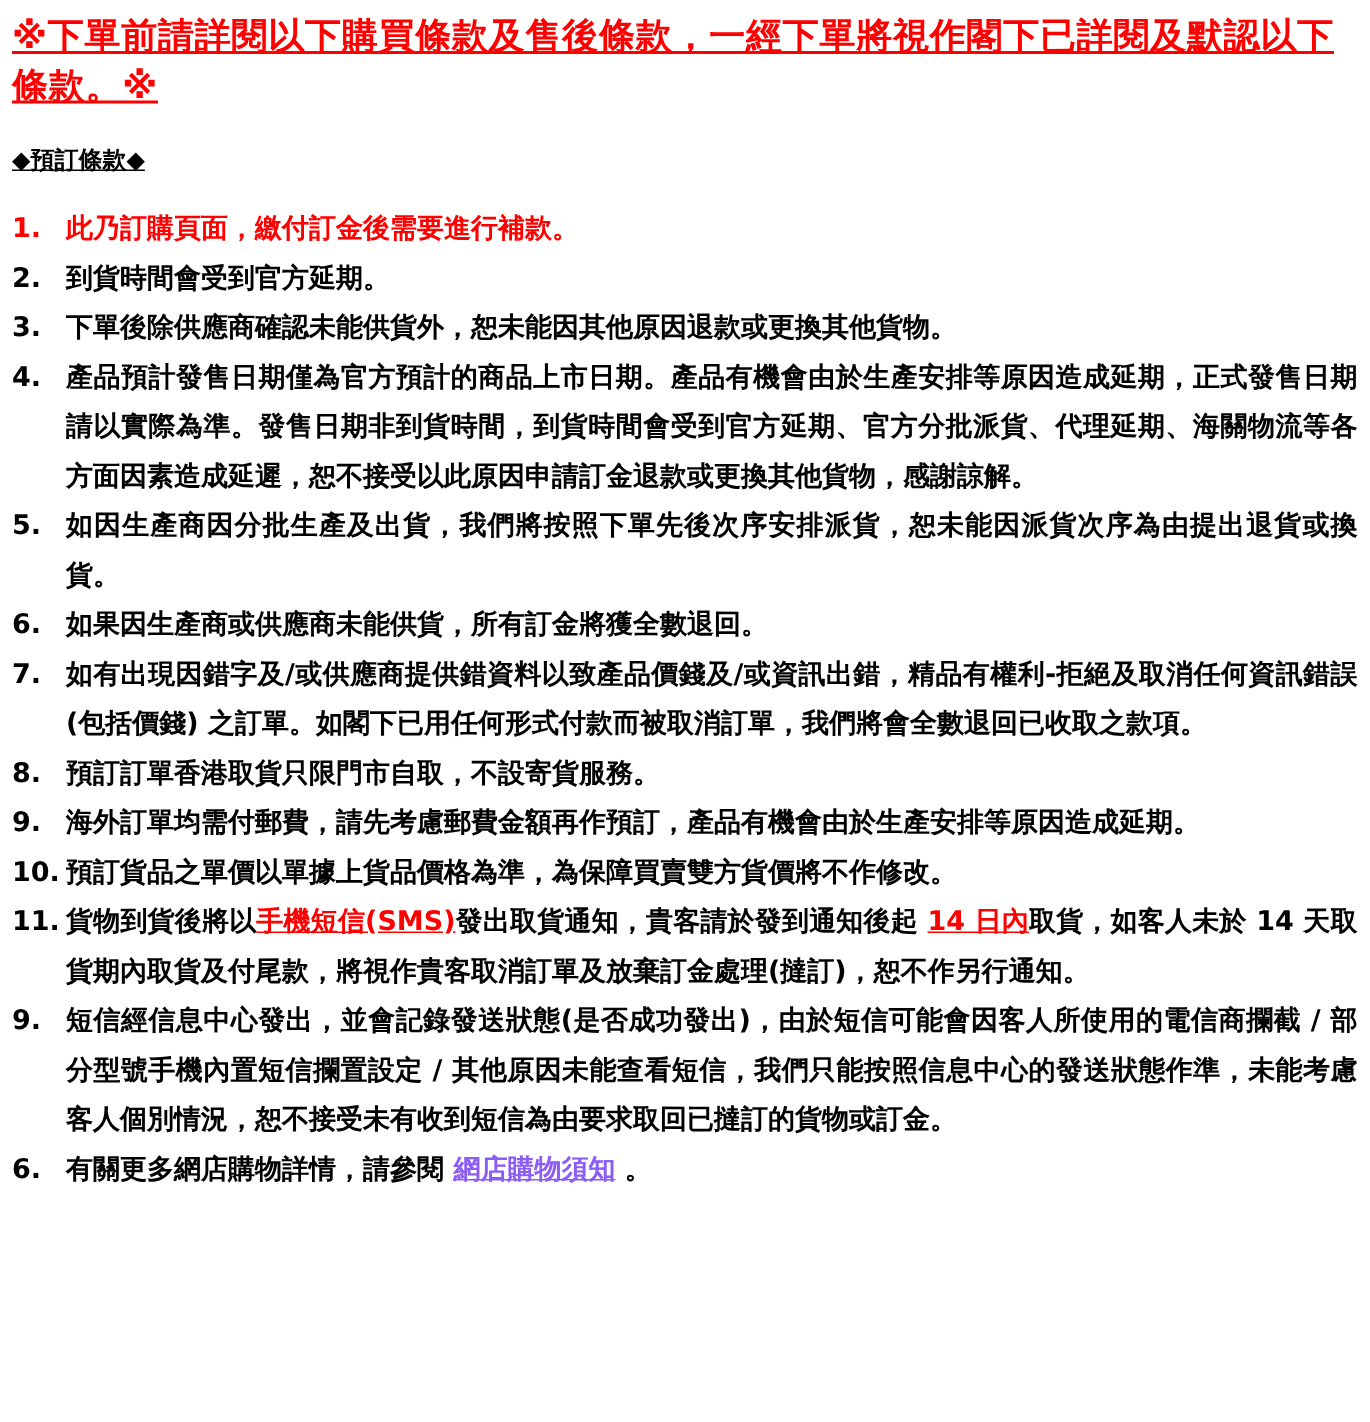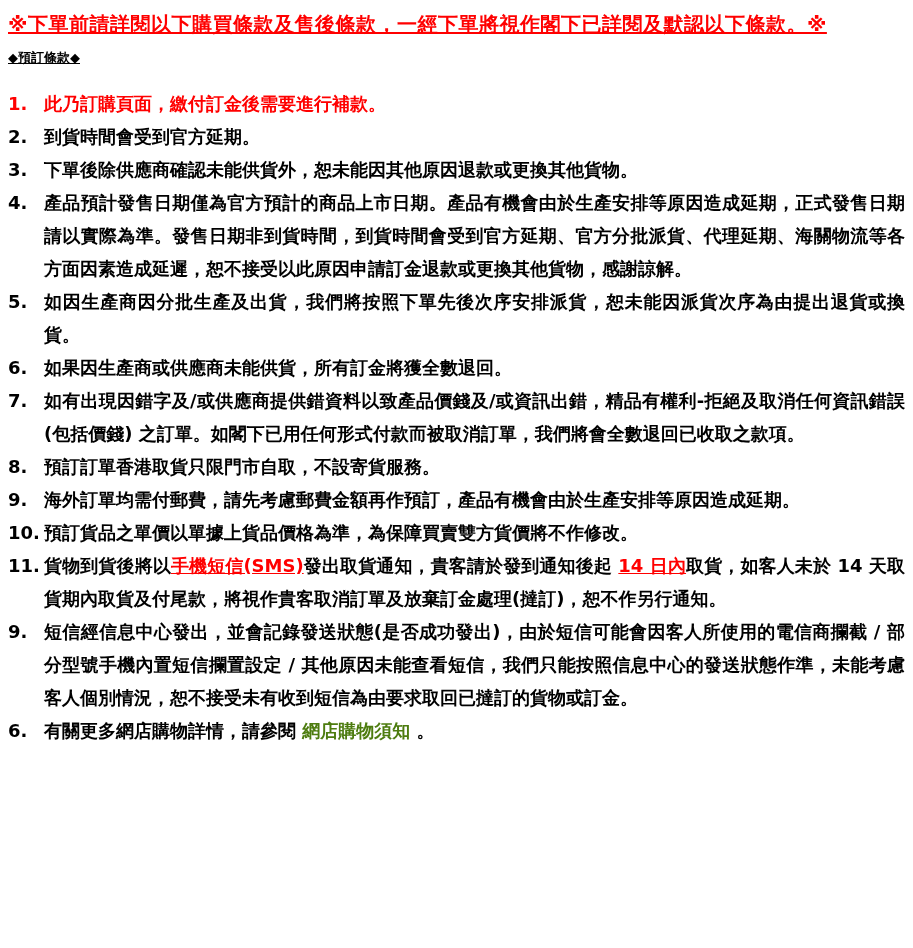--- a/index.html
+++ b/index.html
@@ -15,28 +15,29 @@
   .page {
     width: 913px;
     min-height: 948px;
     box-sizing: border-box;
     padding: 8px 8px 8px 8px;
     background: #ffffff;
   }
   .notice {
     color: #ff0000;
     text-decoration: underline;
-    font-size: 20px;
+    font-size: 24px;
     line-height: 33px;
+    margin-bottom: 16px;
     letter-spacing: 0.5px;
   }
   .section-title {
     color: #000000;
     text-decoration: underline;
-    font-size: 13px;
+    font-size: 16px;
     line-height: 33px;
     margin-bottom: 13px;
   }
   .terms {
     margin: 0;
     padding: 0;
   }
   .term {
     display: flex;
     font-size: 18px;
@@ -53,21 +54,22 @@
   .term.red-item,
   .term.red-item .num {
     color: #ff0000;
   }
   .seg-red-underline {
     color: #ff0000;
     text-decoration: underline;
     margin-top: 48px;
   }
   .seg-blue-link {
-    color: #4d7c0f;
+    color: #8b5cf6;
+    text-decoration: underline;
     cursor: pointer;
   }
 </style>
 </head>
 <body>
 
 <div class="page">
   <div class="notice">※下單前請詳閱以下購買條款及售後條款，一經下單將視作閣下已詳閱及默認以下條款。※</div>
 
   <div class="section-title">◆預訂條款◆</div>

